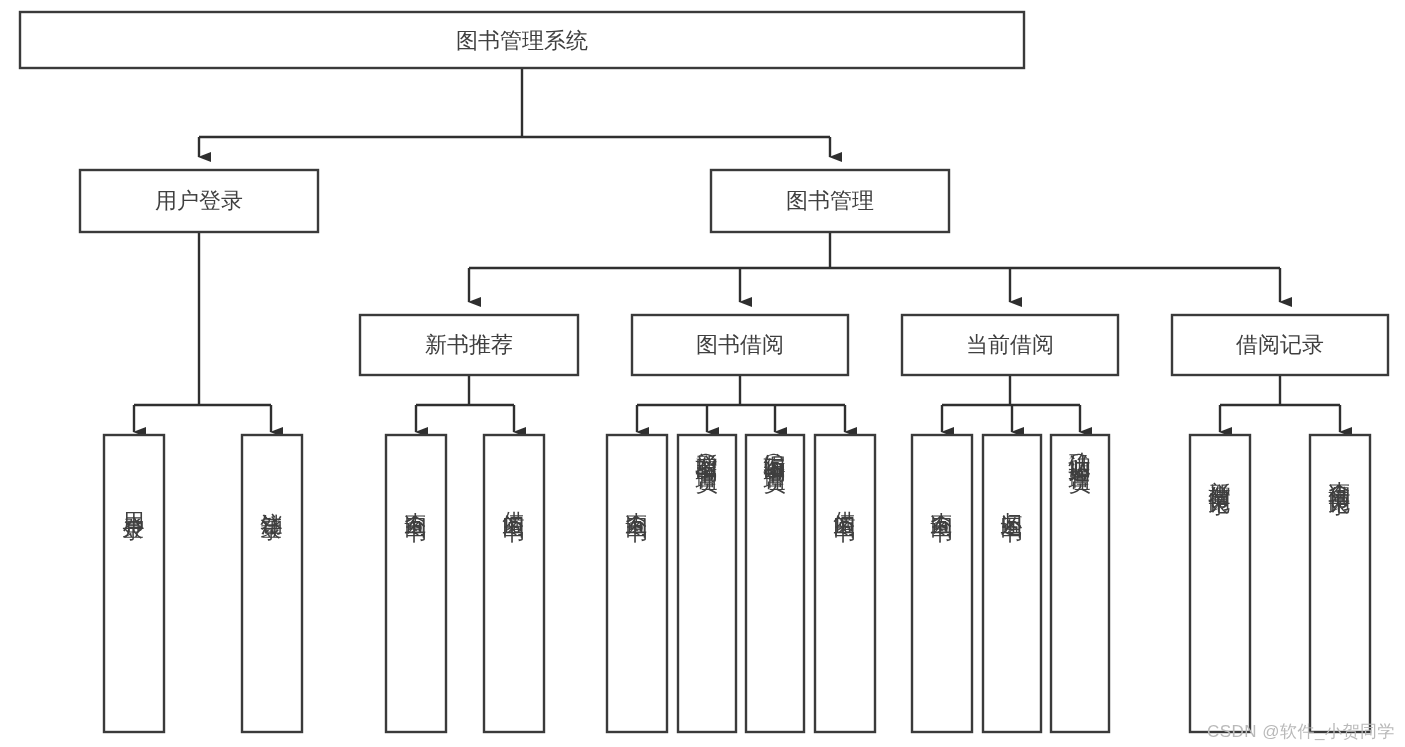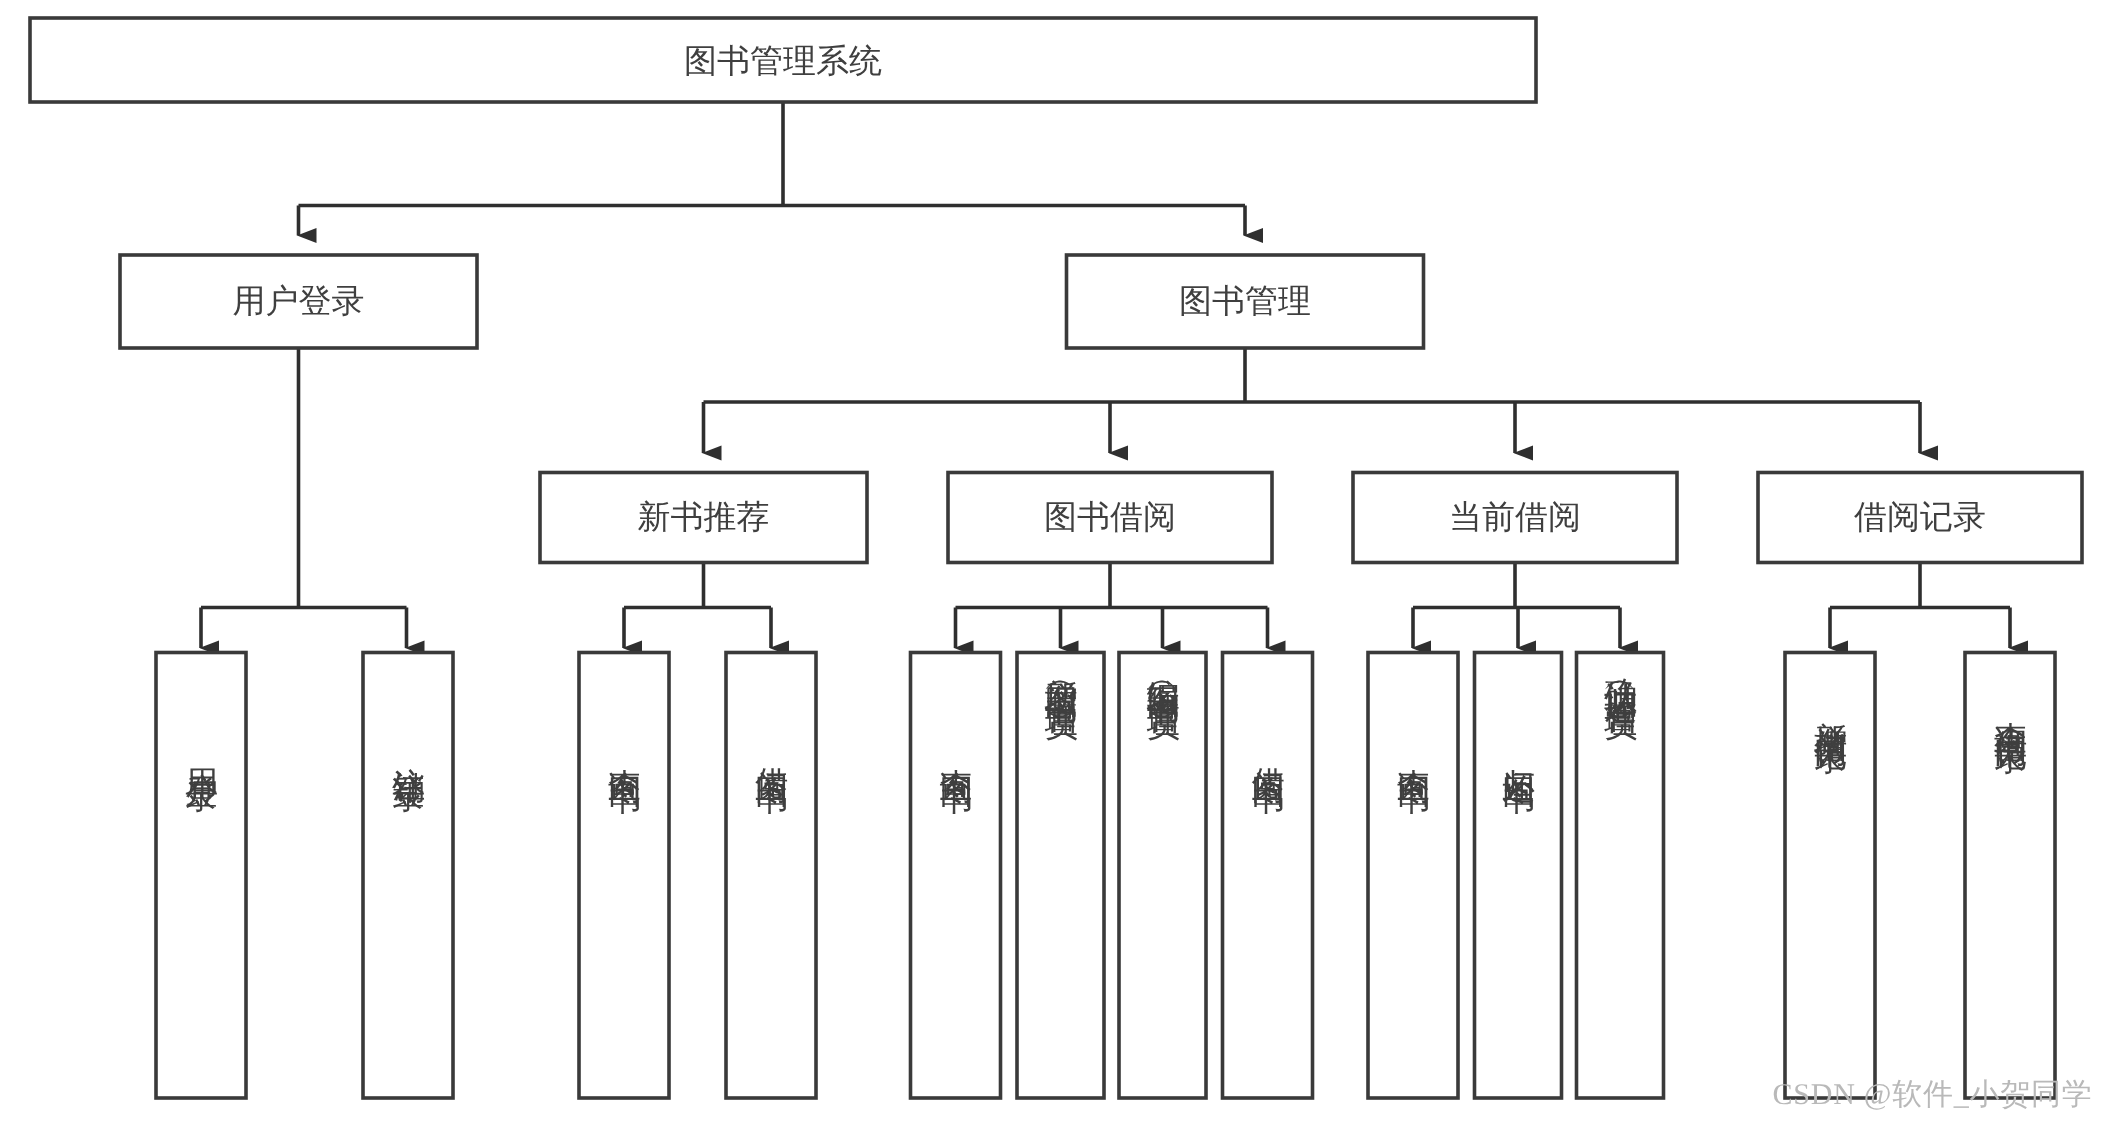--- a/index.html
+++ b/index.html
@@ -48,22 +48,22 @@
     fill: none;
   }
   .arrow-head {
     fill: #2f2f2f;
     stroke: none;
   }
   #watermark {
     position: absolute;
     right: 10px;
     bottom: 4px;
-    font-family: Liberation Serif, serif;
-    font-size: 20px;
+    font-family: Liberation Sans, sans-serif;
+    font-size: 17px;
     color: #b9b9b9;
     white-space: nowrap;
     letter-spacing: 0.5px;
     user-select: none;
   }
 </style>
 </head>
 <body>
 
 <svg id="diagram" viewBox="0 0 1405 747" xmlns="http://www.w3.org/2000/svg">

